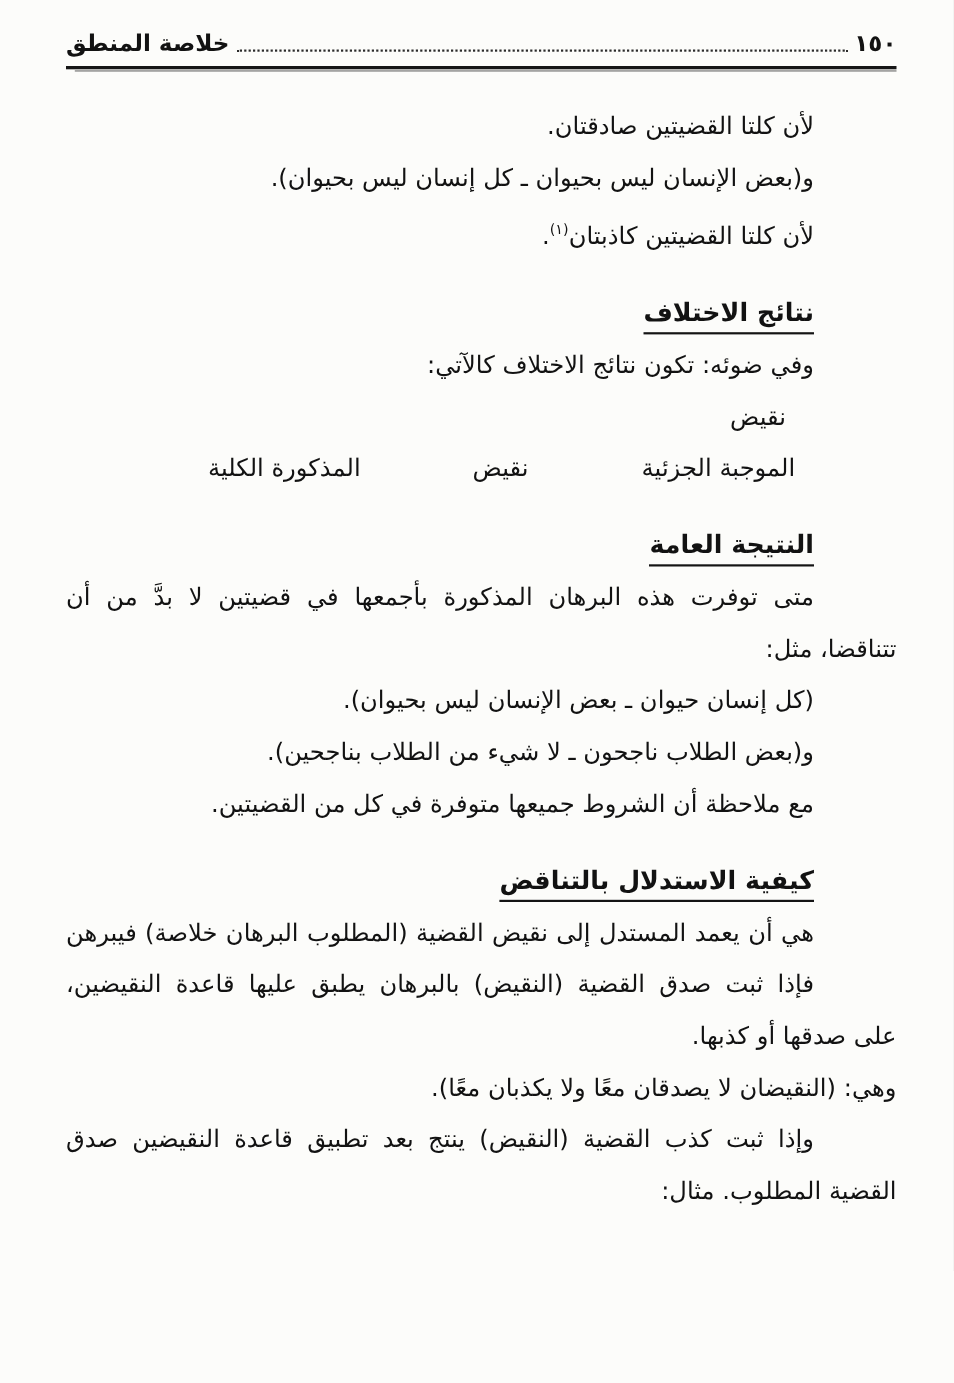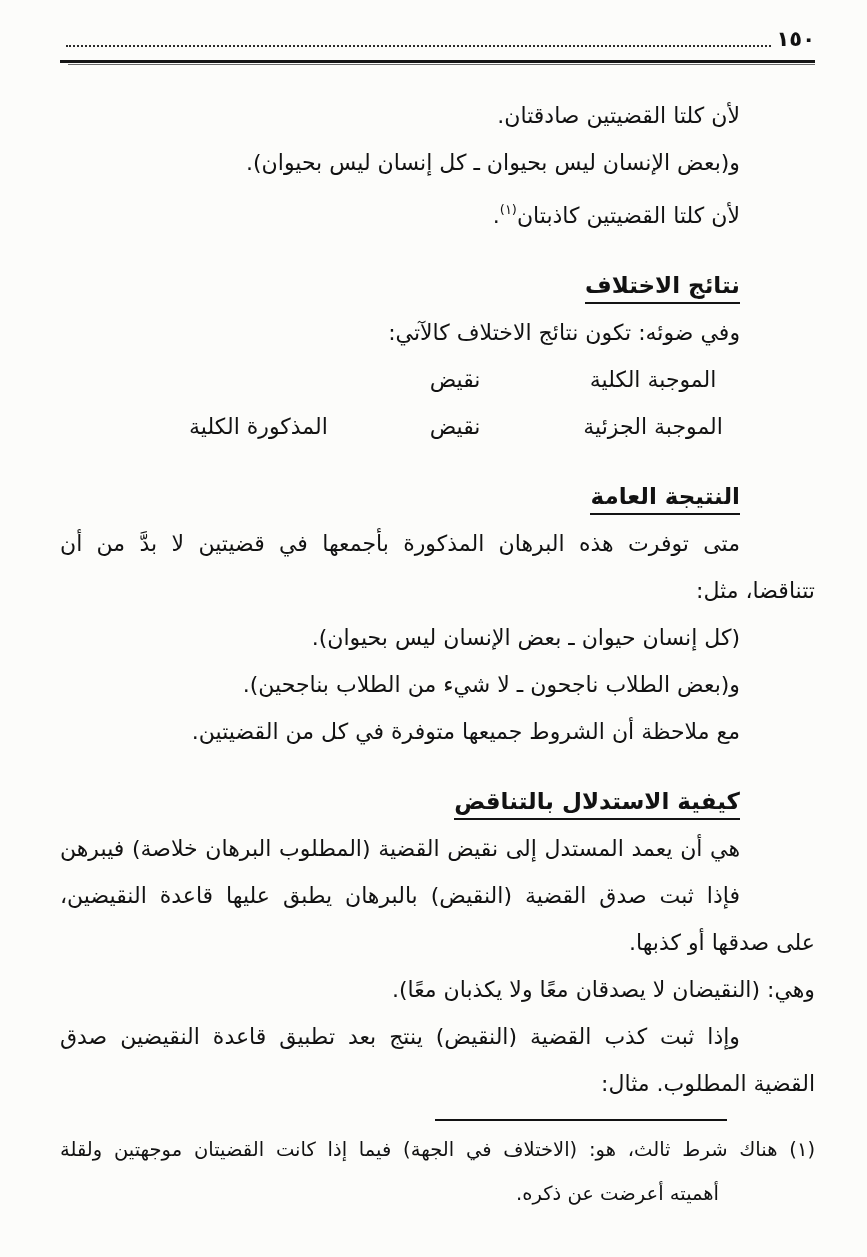--- a/index.html
+++ b/index.html
@@ -51,38 +51,38 @@
   .fn-cont{padding-right:96px;}
 </style>
 </head>
 <body>
 
 <div class="page">
 
   <div class="running-head">
     <span class="pagenum">١٥٠</span>
     <span class="leader"></span>
+    <span class="head-title">خلاصة المنطق</span>
   </div>
   <div class="head-rule">
     <div class="r1"></div>
     <div class="r2"></div>
   </div>
 
   <div class="body">
 
     <p class="line ind">لأن كلتا القضيتين صادقتان.</p>
     <p class="line ind">و(بعض الإنسان ليس بحيوان ـ كل إنسان ليس بحيوان).</p>
     <p class="line ind"><span>لأن كلتا القضيتين كاذبتان</span><sup>(١)</sup><span>.</span></p>
 
     <h2 class="heading"><span class="hu">نتائج الاختلاف</span></h2>
     <p class="line ind">وفي ضوئه: تكون نتائج الاختلاف كالآتي:</p>
 
     <div class="ctable">
       <div class="trow">
-        <span class="tcell c1">الموجبة الكلية</span>
         <span class="tcell c2">نقيض</span>
       </div>
       <div class="trow">
         <span class="tcell c1">الموجبة الجزئية</span>
         <span class="tcell c2">نقيض</span>
         <span class="tcell c3">المذكورة الكلية</span>
       </div>
     </div>
 
     <h2 class="heading"><span class="hu">النتيجة العامة</span></h2>
@@ -95,19 +95,14 @@
     <h2 class="heading"><span class="hu">كيفية الاستدلال بالتناقض</span></h2>
     <p class="line ind just">هي أن يعمد المستدل إلى نقيض القضية (المطلوب البرهان خلاصة) فيبرهن</p>
     <p class="line ind just">فإذا ثبت صدق القضية (النقيض) بالبرهان يطبق عليها قاعدة النقيضين،</p>
     <p class="line">على صدقها أو كذبها.</p>
     <p class="line">وهي: (النقيضان لا يصدقان معًا ولا يكذبان معًا).</p>
     <p class="line ind just">وإذا ثبت كذب القضية (النقيض) ينتج بعد تطبيق قاعدة النقيضين صدق</p>
     <p class="line">القضية المطلوب. مثال:</p>
 
   </div>
 
-  <div class="footnote">
-    <div class="fn-rule"></div>
-    <p class="fn-line fn-first"><span>(١)</span> <span>هناك شرط ثالث، هو: (الاختلاف في الجهة) فيما إذا كانت القضيتان موجهتين ولقلة</span></p>
-    <p class="fn-line fn-cont">أهميته أعرضت عن ذكره.</p>
-  </div>
 
 </div>
 
 </body></html>

